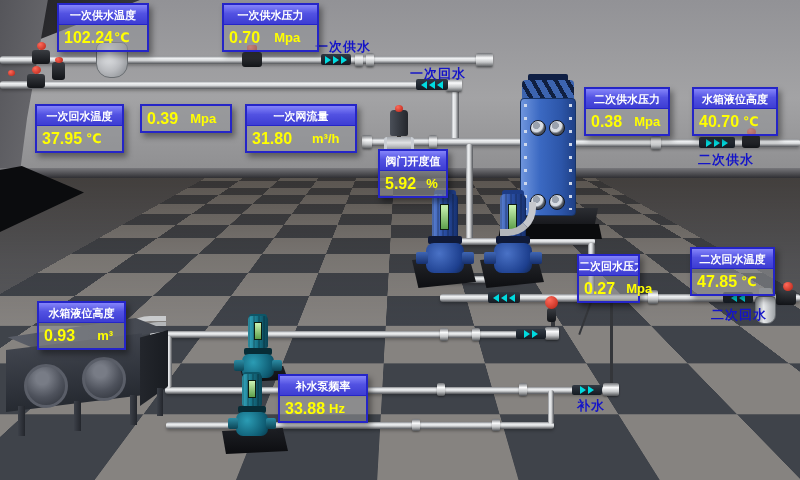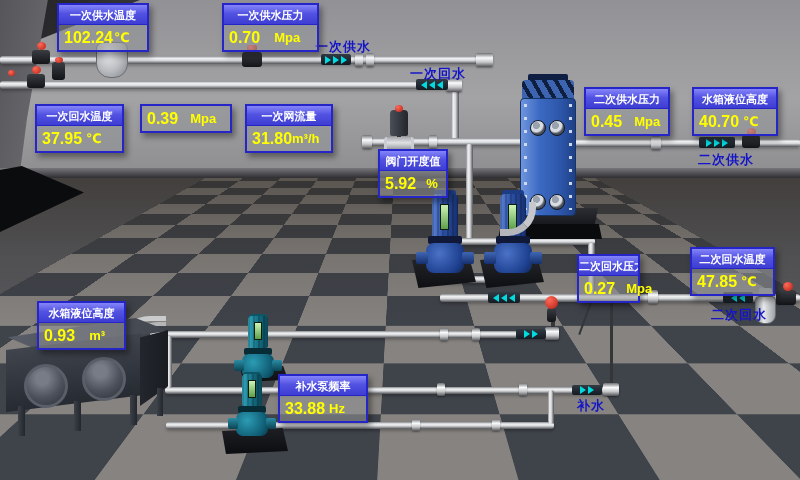--- a/index.html
+++ b/index.html
@@ -274,38 +274,38 @@
       <span class="val">37.95</span>
       <span class="unit" style="margin-left:4px">℃</span>
     </div>
   </div>
   <div class="panel" style="left:140px;top:104px;width:92px">
     <div class="vr">
       <span class="val">0.39</span>
       <span class="unit" style="margin-left:12px">Mpa</span>
     </div>
   </div>
-  <div class="panel" style="left:245px;top:104px;width:88px">
+  <div class="panel" style="left:245px;top:104px;width:112px">
     <div class="hd">一次网流量</div>
     <div class="vr">
       <span class="val">31.80</span>
-      <span class="unit" style="margin-left:0">m³/h</span>
+      <span class="unit" style="margin-left:20px">m³/h</span>
     </div>
   </div>
   <div class="panel" style="left:378px;top:149px;width:70px">
     <div class="hd">阀门开度值</div>
     <div class="vr">
       <span class="val">5.92</span>
       <span class="unit" style="margin-left:10px">%</span>
     </div>
   </div>
   <div class="panel" style="left:584px;top:87px;width:86px">
     <div class="hd">二次供水压力</div>
     <div class="vr">
-      <span class="val">0.45</span>
+      <span class="val">0.38</span>
       <span class="unit" style="margin-left:12px">Mpa</span>
     </div>
   </div>
   <div class="panel" style="left:692px;top:87px;width:86px">
     <div class="hd">水箱液位高度</div>
     <div class="vr">
       <span class="val">40.70</span>
       <span class="unit" style="margin-left:4px">℃</span>
     </div>
   </div>
@@ -320,21 +320,21 @@
     <div class="hd">二次回水温度</div>
     <div class="vr">
       <span class="val">47.85</span>
       <span class="unit" style="margin-left:4px">℃</span>
     </div>
   </div>
   <div class="panel" style="left:37px;top:301px;width:89px">
     <div class="hd">水箱液位高度</div>
     <div class="vr">
       <span class="val">0.93</span>
-      <span class="unit" style="margin-left:14px">m³</span>
+      <span class="unit" style="margin-left:22px">m³</span>
     </div>
   </div>
   <div class="panel" style="left:278px;top:374px;width:90px">
     <div class="hd">补水泵频率</div>
     <div class="vr">
       <span class="val">33.88</span>
       <span class="unit" style="margin-left:4px">Hz</span>
     </div>
   </div>
 

